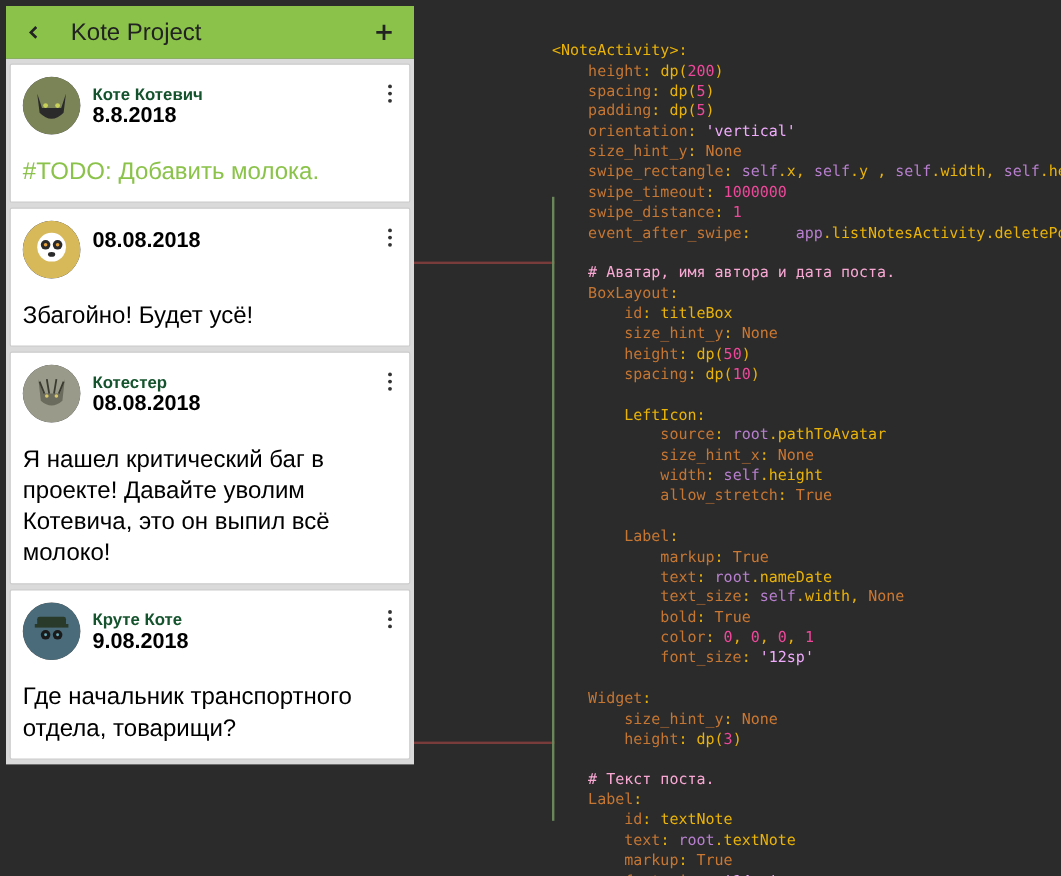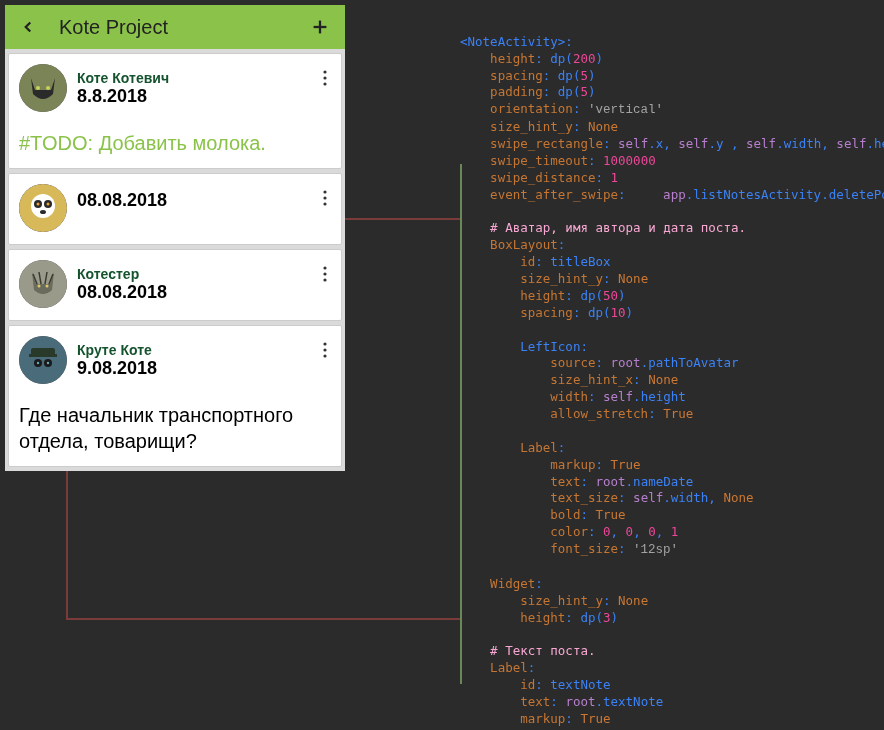--- a/index.html
+++ b/index.html
@@ -69,27 +69,27 @@
 .code .border {
   position: absolute;
   left: 0;
   top: 164px;
   height: 520px;
   border-left: 2px solid #6a8759;
 }
 
 
 .t-prop { color: #c57633; }      
-.t-str  { color: #a3a3a3; font-family: Liberation Mono, monospace; }      
+.t-str  { color: #f0abfc; }      
 .t-num  { color: #ec4899; }      
 .t-kw   { color: #cc7832; }      
 .t-self { color: #b77fce; }      
 .t-app  { color: #b77fce; margin-left: 30px; }         
 .t-cmt  { color: #f9a8d4; }      
-.t-id   { color: #3b82f6; text-align: right; }      
+.t-id   { color: #eab308; text-align: right; }      
 
 .connector {
   position: absolute;
   border: 1px solid #7a3b3b;
   pointer-events: none;
 }
 </style>
 </head>
 <body>
 
@@ -152,20 +152,23 @@
           </div>
           <div class="head-text">
             <div class="date">08.08.2018</div>
           </div>
           <div class="menu"><svg viewBox="0 0 4 16">
               <circle cx="2" cy="2" r="1.6" fill="#333"></circle>
               <circle cx="2" cy="8" r="1.6" fill="#333"></circle>
               <circle cx="2" cy="14" r="1.6" fill="#333"></circle>
             </svg></div>
         </div>
+        <div class="body">
+          <span class="rest">Збагойно! Будет усё!</span>
+        </div>
       </div>
       <div class="card">
         <div class="card-head">
           <div class="avatar">
             <svg viewBox="0 0 48 48">
               <circle cx="24" cy="24" r="24" fill="#9a9a8a"></circle>
               <path d="M13 12 L17 24 L31 24 L35 12 L33 30 Q24 38 15 30 Z" fill="#6b6b5d"></path>
               <path d="M14 14 L18 24 M20 12 L22 24 M28 12 L26 24 M34 14 L30 24" stroke="#3a3a30" stroke-width="1.5"></path>
               <circle cx="20" cy="26" r="1.5" fill="#d9c96b"></circle>
               <circle cx="28" cy="26" r="1.5" fill="#d9c96b"></circle>
@@ -173,20 +176,23 @@
           </div>
           <div class="head-text">
             <div class="author">Котестер</div>
             <div class="date">08.08.2018</div>
           </div>
           <div class="menu"><svg viewBox="0 0 4 16">
               <circle cx="2" cy="2" r="1.6" fill="#333"></circle>
               <circle cx="2" cy="8" r="1.6" fill="#333"></circle>
               <circle cx="2" cy="14" r="1.6" fill="#333"></circle>
             </svg></div>
+        </div>
+        <div class="body">
+          <span class="rest">Я нашел критический баг в проекте! Давайте уволим Котевича, это он выпил всё молоко!</span>
         </div>
       </div>
       <div class="card">
         <div class="card-head">
           <div class="avatar">
             <svg viewBox="0 0 48 48">
               <circle cx="24" cy="24" r="24" fill="#4a6b7a"></circle>
               <rect x="12" y="12" width="24" height="8" rx="2" fill="#2a3a2a"></rect>
               <rect x="10" y="18" width="28" height="3" fill="#2a3a2a"></rect>
               <circle cx="19" cy="27" r="4" fill="#1a1a1a"></circle>

